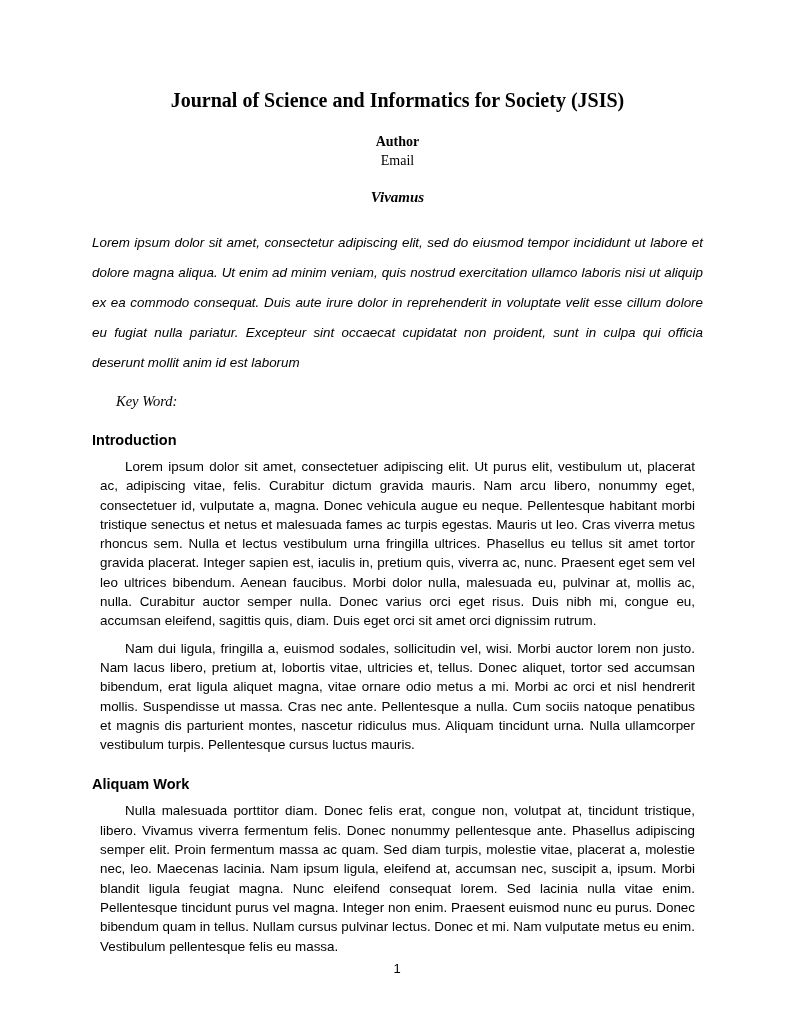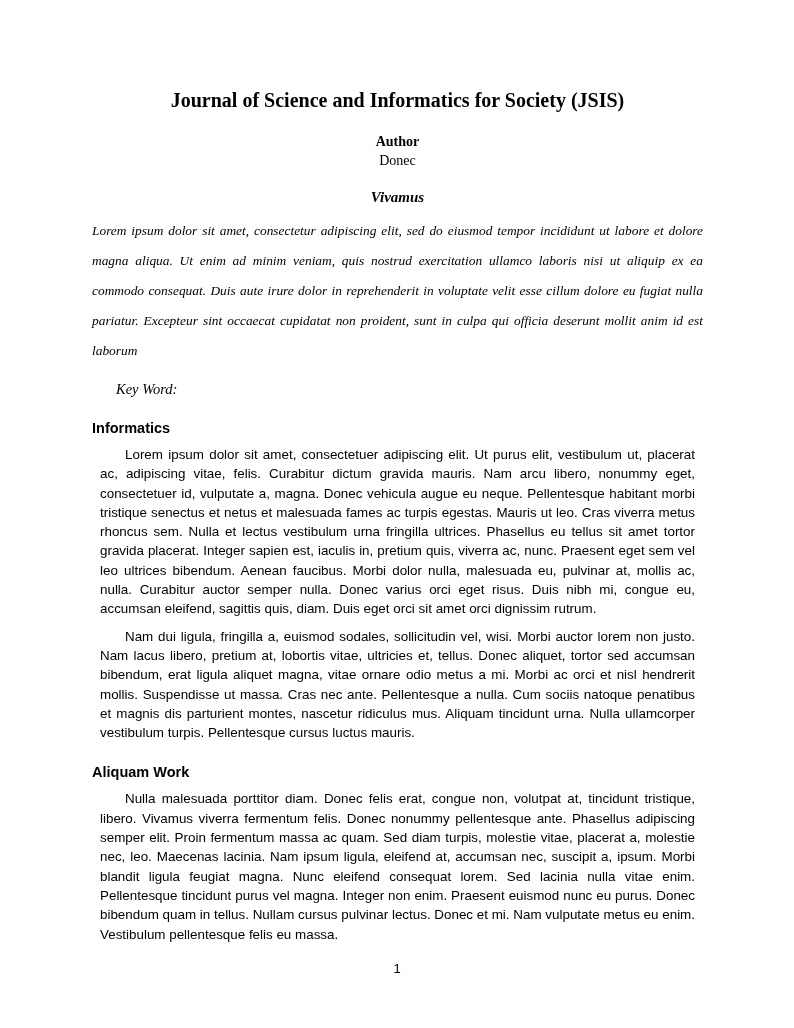--- a/index.html
+++ b/index.html
@@ -38,27 +38,26 @@
   .abstract-heading {
     font-family: "Liberation Serif", serif;
     font-weight: bold;
     font-style: italic;
     font-size: 15px;
     line-height: 18px;
     text-align: center;
     margin: 0;
   }
   .abstract-text {
-    margin: 10px 0 0 0;
+    margin: 22px 0 0 0;
     font-size: 13.4px;
     font-style: italic;
     line-height: 30px;
     text-align: justify;
     hyphens: auto;
-    font-family: Liberation Serif, serif;
     -webkit-hyphens: auto;
   }
   .keyword {
     font-family: "Liberation Serif", serif;
     font-weight: normal;
     font-style: italic;
     font-size: 14.5px;
     line-height: 18px;
     margin: 14px 0 0 24px;
   }
@@ -90,31 +89,31 @@
 </style>
 </head>
 <body>
 
 <div class="page">
 
   <h1 class="title">Journal of Science and Informatics for Society (JSIS)</h1>
 
   <div class="author-block">
     <div class="author-name">Author</div>
-    <div>Donec</div>
+    <div>Email</div>
   </div>
 
   <div class="abstract-heading">Vivamus</div>
 
   <p class="abstract-text">Lorem ipsum dolor sit amet, consectetur adipiscing elit, sed do eiusmod tempor incididunt ut labore et dolore magna aliqua. Ut enim ad minim veniam, quis nostrud exercitation ullamco laboris nisi ut aliquip ex ea commodo consequat. Duis aute irure dolor in reprehenderit in voluptate velit esse cillum dolore eu fugiat nulla pariatur. Excepteur sint occaecat cupidatat non proident, sunt in culpa qui officia deserunt mollit anim id est laborum</p>
 
   <p class="keyword">Key Word:</p>
 
   <section>
-    <h2 class="section-heading">Informatics</h2>
+    <h2 class="section-heading">Introduction</h2>
     <p class="body-par">Lorem ipsum dolor sit amet, consectetuer adipiscing elit. Ut purus elit, vestibulum ut, placerat ac, adipiscing vitae, felis. Curabitur dictum gravida mauris. Nam arcu libero, nonummy eget, consectetuer id, vulputate a, magna. Donec vehicula augue eu neque. Pellentesque habitant morbi tristique senectus et netus et malesuada fames ac turpis egestas. Mauris ut leo. Cras viverra metus rhoncus sem. Nulla et lectus vestibulum urna fringilla ultrices. Phasellus eu tellus sit amet tortor gravida placerat. Integer sapien est, iaculis in, pretium quis, viverra ac, nunc. Praesent eget sem vel leo ultrices bibendum. Aenean faucibus. Morbi dolor nulla, malesuada eu, pulvinar at, mollis ac, nulla. Curabitur auctor semper nulla. Donec varius orci eget risus. Duis nibh mi, congue eu, accumsan eleifend, sagittis quis, diam. Duis eget orci sit amet orci dignissim rutrum.</p>
     <p class="body-par">Nam dui ligula, fringilla a, euismod sodales, sollicitudin vel, wisi. Morbi auctor lorem non justo. Nam lacus libero, pretium at, lobortis vitae, ultricies et, tellus. Donec aliquet, tortor sed accumsan bibendum, erat ligula aliquet magna, vitae ornare odio metus a mi. Morbi ac orci et nisl hendrerit mollis. Suspendisse ut massa. Cras nec ante. Pellentesque a nulla. Cum sociis natoque penatibus et magnis dis parturient montes, nascetur ridiculus mus. Aliquam tincidunt urna. Nulla ullamcorper vestibulum turpis. Pellentesque cursus luctus mauris.</p>
   </section>
 
   <section>
     <h2 class="section-heading">Aliquam Work</h2>
     <p class="body-par">Nulla malesuada porttitor diam. Donec felis erat, congue non, volutpat at, tincidunt tristique, libero. Vivamus viverra fermentum felis. Donec nonummy pellentesque ante. Phasellus adipiscing semper elit. Proin fermentum massa ac quam. Sed diam turpis, molestie vitae, placerat a, molestie nec, leo. Maecenas lacinia. Nam ipsum ligula, eleifend at, accumsan nec, suscipit a, ipsum. Morbi blandit ligula feugiat magna. Nunc eleifend consequat lorem. Sed lacinia nulla vitae enim. Pellentesque tincidunt purus vel magna. Integer non enim. Praesent euismod nunc eu purus. Donec bibendum quam in tellus. Nullam cursus pulvinar lectus. Donec et mi. Nam vulputate metus eu enim. Vestibulum pellentesque felis eu massa.</p>
   </section>
 
   <div class="page-number">1</div>

